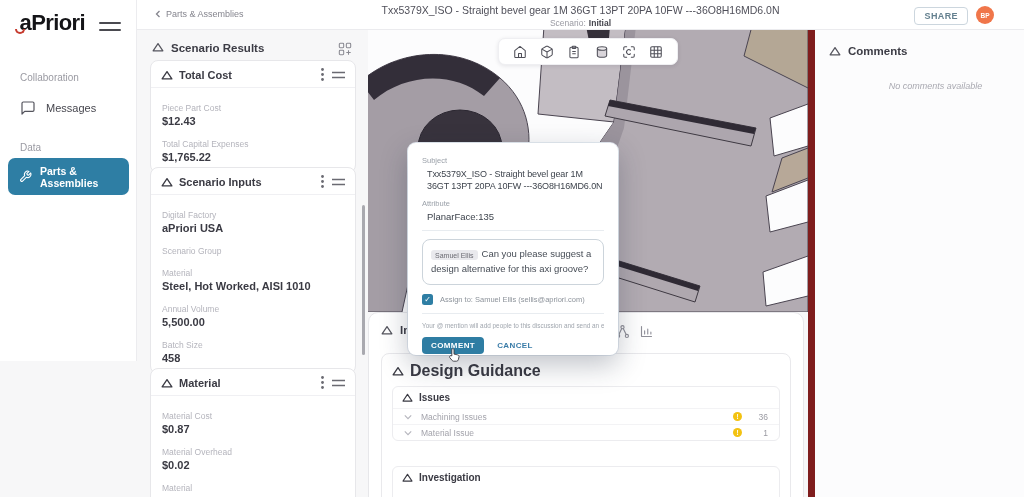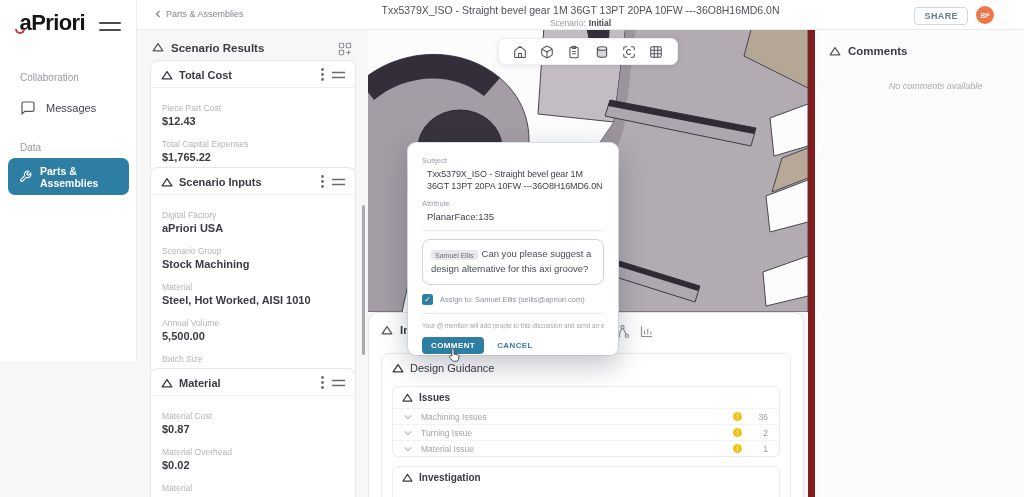--- a/index.html
+++ b/index.html
@@ -62,21 +62,21 @@
 
   
   .insights { position:absolute; left:368px; top:312px; width:436px; height:186px; background:#fff;
               border:1px solid #e7e7ea; border-radius:10px 10px 0 0; }
   .ins-head { display:flex; align-items:center; gap:7px; padding:11px 12px 0 12px; }
   .ins-title { font-size:11.5px; font-weight:bold; color:#3c3c45; }
   .ins-icons { position:absolute; left:246px; top:11px; display:flex; gap:9px; color:#8f8f98; }
   .ins-icons span { cursor:pointer; display:flex; }
   .dg-card { position:absolute; left:12px; top:40px; width:410px; height:170px; background:#fff; border:1px solid #e9e9ec; border-radius:8px; }
   .dg-head { display:flex; align-items:center; gap:6px; padding:8px 10px; }
-  .dg-title { font-size:11px; font-weight:normal; color:#3a3a43; }
+  .dg-title { font-size:16px; font-weight:bold; color:#3a3a43; }
   .iss-card { position:absolute; left:10px; top:32px; width:388px; background:#fff; border:1px solid #ececef; border-radius:6px; }
   .iss-head { display:flex; align-items:center; gap:6px; padding:5px 9px; }
   .iss-title { font-size:10px; font-weight:bold; color:#3a3a43; }
   .iss-row { display:flex; align-items:center; height:16px; border-top:1px solid #f3f3f5; padding:0 11px; cursor:pointer; }
   .iss-chev { color:#b5b5bd; display:flex; }
   .iss-label { font-size:8.5px; color:#a3a3ab; margin-left:9px; flex:1; }
   .warn-dot { width:9px; height:9px; border-radius:50%; background:#f3c211; color:#fff; font-size:6.5px; font-weight:bold;
               display:flex; align-items:center; justify-content:center; }
   .iss-count { font-size:8.5px; color:#9a9aa2; width:26px; text-align:right; }
   .inv-card { position:absolute; left:10px; top:112px; width:388px; height:52px; background:#fff; border:1px solid #ececef; border-radius:6px; }
@@ -230,21 +230,20 @@
           </svg>
         </span>
     </div>
     <div class="card-body">
       <div class="field">
           <div class="f-label">Digital Factory</div>
           <div class="f-value">aPriori USA</div>
         </div>
       <div class="field">
           <div class="f-label">Scenario Group</div>
-          <div class="f-value">Stock Machining</div>
         </div>
       <div class="field">
           <div class="f-label">Material</div>
           <div class="f-value">Steel, Hot Worked, AISI 1010</div>
         </div>
       <div class="field">
           <div class="f-label">Annual Volume</div>
           <div class="f-value">5,500.00</div>
         </div>
       <div class="field">
@@ -409,30 +408,20 @@
           <span class="iss-label">Machining Issues</span>
           <span class="warn-dot">!</span>
           <span class="iss-count">36</span>
         </div>
         <div class="iss-row">
           <span class="iss-chev">
               <svg width="8" height="6" viewBox="0 0 10 7" fill="none" stroke="currentColor" stroke-width="1.4">
                 <path d="M1 1.5 5 5.5 9 1.5"></path>
               </svg>
             </span>
-          <span class="iss-label">Turning Issue</span>
-          <span class="warn-dot">!</span>
-          <span class="iss-count">2</span>
-        </div>
-        <div class="iss-row">
-          <span class="iss-chev">
-              <svg width="8" height="6" viewBox="0 0 10 7" fill="none" stroke="currentColor" stroke-width="1.4">
-                <path d="M1 1.5 5 5.5 9 1.5"></path>
-              </svg>
-            </span>
           <span class="iss-label">Material Issue</span>
           <span class="warn-dot">!</span>
           <span class="iss-count">1</span>
         </div>
       </div>
 
       <div class="inv-card">
         <div class="iss-head">
           <svg width="11" height="9" viewBox="0 0 14 11" fill="none" stroke="#3a3a43" stroke-width="1.5" stroke-linejoin="round">
               <path d="M7 1.5 12.7 10H1.3z"></path>

